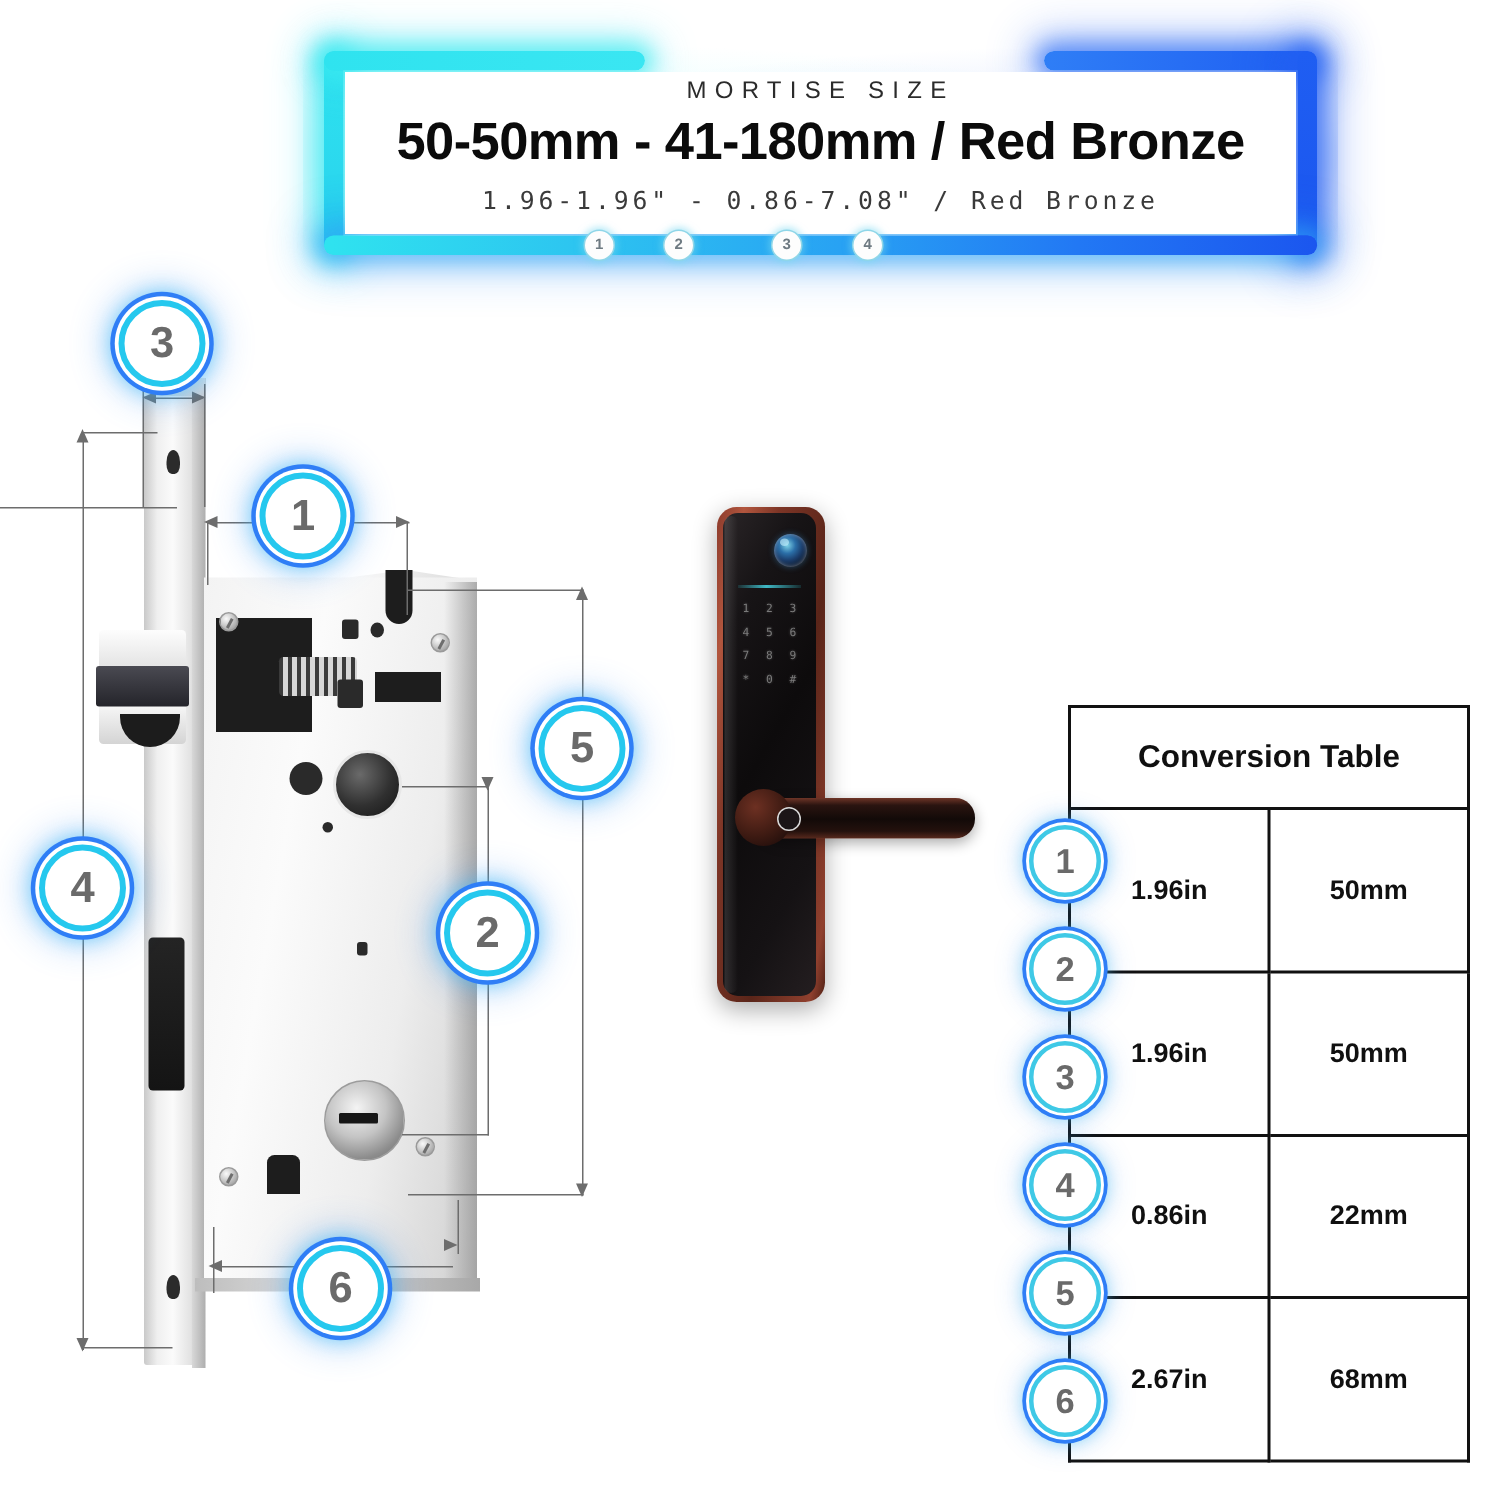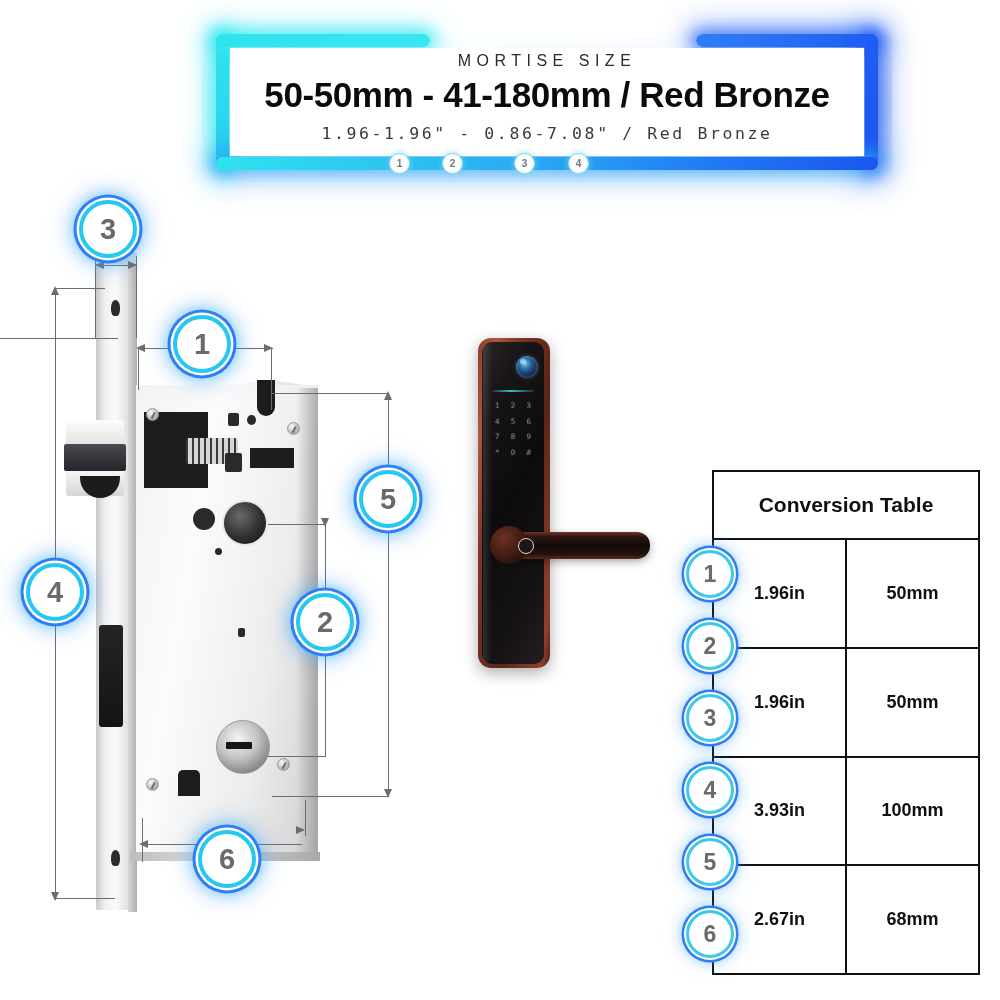--- a/index.html
+++ b/index.html
@@ -414,22 +414,22 @@
       <tbody>
         <tr>
           <td>1.96in</td>
           <td>50mm</td>
         </tr>
         <tr>
           <td>1.96in</td>
           <td>50mm</td>
         </tr>
         <tr>
-          <td>3.93in</td>
-          <td>100mm</td>
+          <td>0.86in</td>
+          <td>22mm</td>
         </tr>
         <tr>
           <td>2.67in</td>
           <td>68mm</td>
         </tr>
       </tbody>
     </table>
 
     <div class="row-badge" style="top:80px;">1</div>
     <div class="row-badge" style="top:152px;">2</div>

